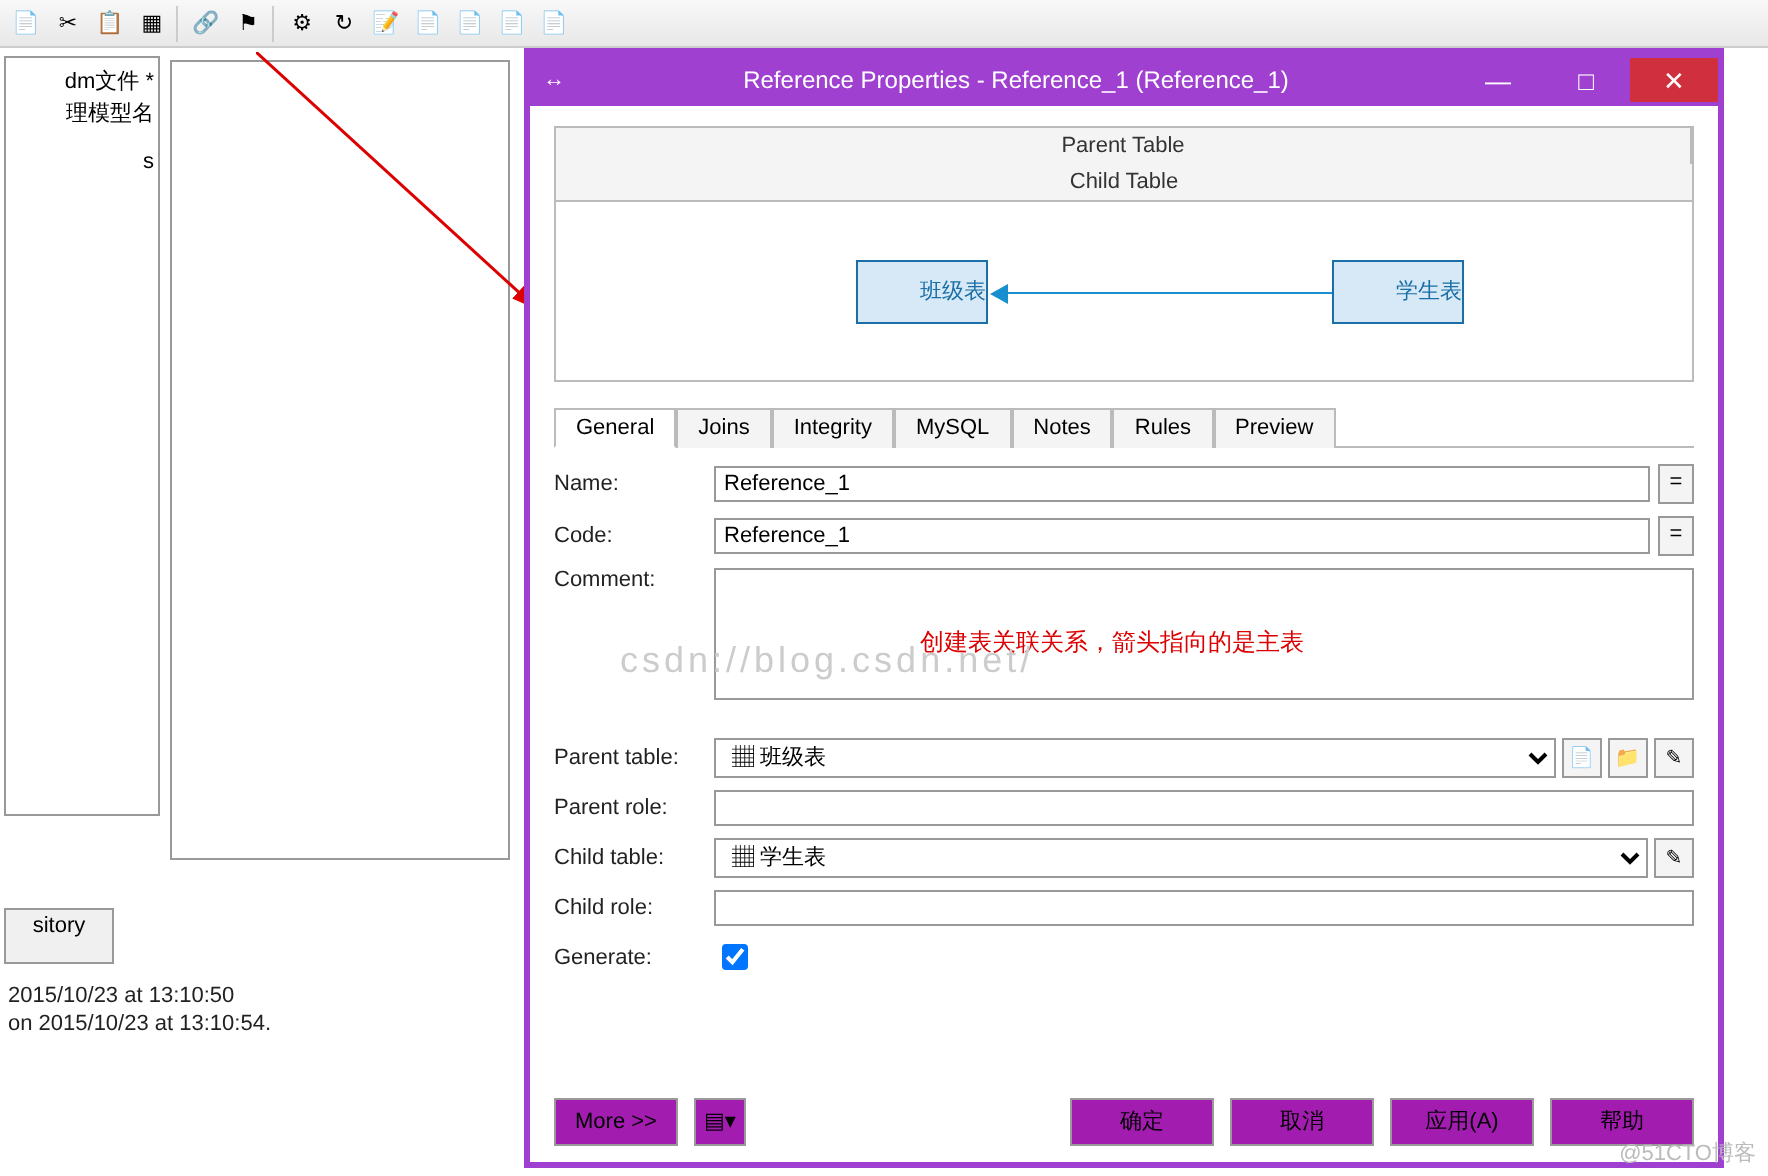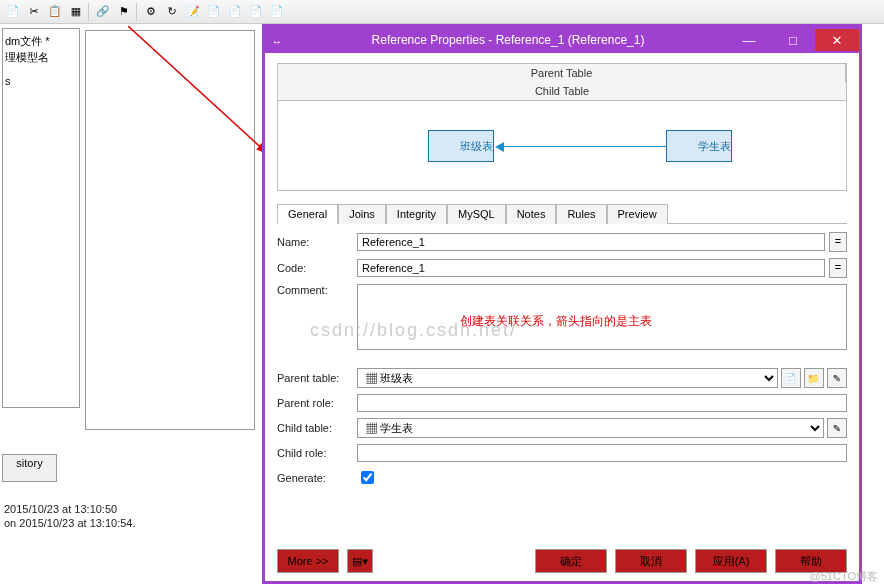--- a/index.html
+++ b/index.html
@@ -2,26 +2,26 @@
 <html><head>
 <meta charset="utf-8">
 <style>
 * { box-sizing: border-box; font-family: Tahoma, "Microsoft YaHei", sans-serif; font-size: 11px; }
 body { margin: 0; width: 884px; height: 588px; background: #fff; position: relative; overflow: hidden; }
 
 
 .toolbar { height: 24px; background: linear-gradient(#f8f8f8,#e8e8e8); border-bottom: 1px solid #ccc; display:flex; align-items:center; padding: 0 4px; gap:3px; }
 .toolbar .tbtn { width:18px; height:18px; display:flex; align-items:center; justify-content:center; font-size:11px; }
 .toolbar .sep { width:3px; height:18px; border-left:1px solid #ccc; }
-.tree-box { position:absolute; left:0; top:24px; width:78px; height:380px; border:1px solid #999; margin:4px 2px; background:#fff; padding:4px 2px; line-height:16px; overflow:hidden; }
+.tree-box { position:absolute; left:0; top:24px; width:78px; height:380px; border:1px solid #999; margin:4px 2px; background:#fff; padding:4px 2px; line-height:16px; overflow:hidden;text-align:right; }
 .tree-box div { white-space:nowrap; }
 .mid-box { position:absolute; left:85px; top:30px; width:170px; height:400px; border:1px solid #999; background:#fff; }
 
 .repo-tab { position:absolute; left:2px; top:454px; width:55px; height:28px; border:1px solid #999; background:#f0f0f0; text-align:center; line-height:16px; }
-.log-lines { position:absolute; left:4px; top:502px; font-size:11px; line-height:14px; color:#222; }
+.log-lines { position:absolute; left:4px; top:491px; font-size:11px; line-height:14px; color:#222; }
 
 
 .dialog { position:absolute; left:262px; top:24px; width:600px; height:560px; border:3px solid #a040d0; background:#fff; }
 .titlebar { height:26px; background:#a040d0; color:#fff; display:flex; align-items:center; }
 .titlebar .ticon { width:24px; text-align:center; }
 .titlebar .ttext { flex:1; text-align:center; font-size:12px; }
 .titlebar .wbtn { width:44px; height:22px; display:flex; align-items:center; justify-content:center; color:#fff; font-size:13px; }
 .titlebar .close { background:#d0303e; }
 
 .dlg-body { padding:10px 12px; }
@@ -43,21 +43,21 @@
 .row .field { flex:1; }
 .row input[type=text], .row select, .row textarea { width:100%; border:1px solid #999; padding:2px 4px; font-size:11px; background:#fff; }
 .eqbtn { width:18px; height:20px; border:1px solid #999; margin-left:4px; text-align:center; line-height:17px; background:#f4f4f4; }
 .ibtn { width:20px; height:20px; border:1px solid #999; margin-left:3px; background:#f4f4f4; display:flex; align-items:center; justify-content:center; font-size:10px; }
 textarea { height:66px; resize:none; }
 .select-w { display:flex; align-items:center; }
 .select-w select { flex:1; }
 
 .dlg-footer { position:absolute; bottom:8px; left:12px; right:12px; display:flex; align-items:center; gap:8px; }
 .dlg-footer .spacer { flex:1; }
-.btn { min-width:72px; height:24px; border:1px solid #999; background:#b91c1c; text-align:center; line-height:22px; }
+.btn { min-width:72px; height:24px; border:1px solid #999; background:#a21caf; text-align:center; line-height:22px; }
 .more-btn { min-width:62px; }
 .copy-btn { width:26px; padding:0; min-width:26px; }
 
 
 .red-arrow { position:absolute; left:128px; top:26px; width:150px; height:140px; pointer-events:none; }
 
 .comment-overlay { position:absolute; color:#d00; font-size:12px; pointer-events:none; }
 .watermark { position:absolute; color:#ccc; font-size:18px; pointer-events:none; letter-spacing:2px; }
 .wm2 { position:absolute; right:6px; bottom:4px; color:#bbb; font-size:11px; }
 </style>

